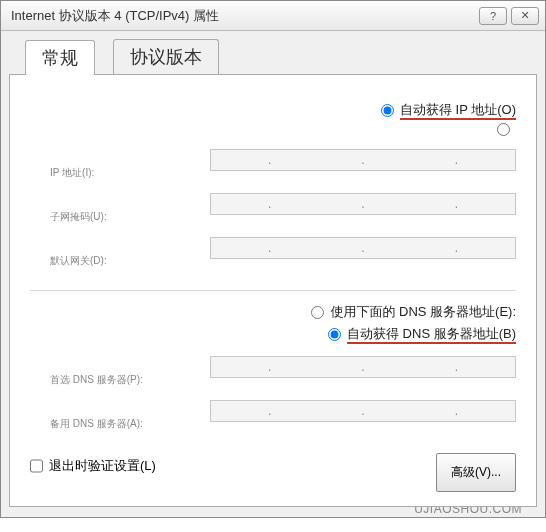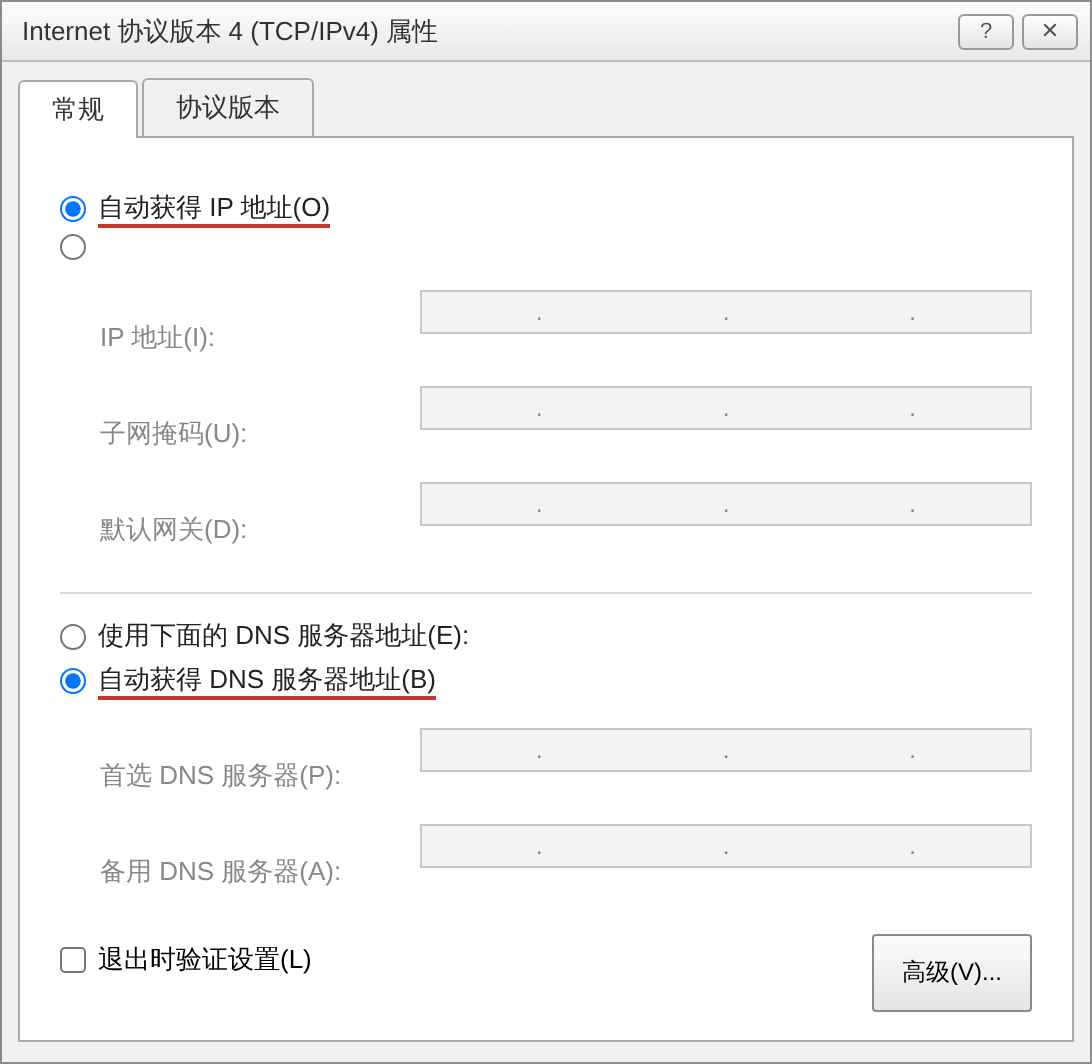--- a/index.html
+++ b/index.html
@@ -51,25 +51,26 @@
     display: flex;
     position: relative;
     z-index: 2;
   }
   .tab {
     padding: 5px 16px;
     border: 1px solid #aaa;
     border-bottom: none;
     background: #f0f0f0;
     margin-right: 2px;
-    font-size: 13px;
+    font-size: 18px;
     color: #333;
     border-top-left-radius: 3px;
     border-top-right-radius: 3px;
     cursor: default;
+    margin-left: 16px;
   }
   .tab.active {
     background: #fff;
     position: relative;
     top: 1px;
   }
   .panel {
     border: 1px solid #aaa;
     background: #fff;
     padding: 26px 20px 14px 20px;
@@ -77,37 +78,38 @@
     position: relative;
     z-index: 1;
   }
   .group {
     margin-bottom: 22px;
   }
   .radio-row {
     display: flex;
     align-items: center;
     margin-bottom: 4px;
+    justify-content: flex-end;
   }
   .radio-row input[type=radio] {
     margin: 0 6px 0 0;
   }
   .radio-row label { font-size: 13px; color: #222; }
   .underline {
     border-bottom: 2px solid #c0392b;
     padding-bottom: 1px;
   }
   .field-row {
     display: flex;
     align-items: center;
     margin: 4px 0 4px 20px;
   }
   .field-label {
     width: 160px;
-    font-size: 13px;
+    font-size: 10px;
     color: #888;
     margin-top: 26px;
   }
   .ip-input {
     flex: 1;
     height: 22px;
     border: 1px solid #c8c8c8;
     background: #f4f4f4;
     display: flex;
     align-items: center;

